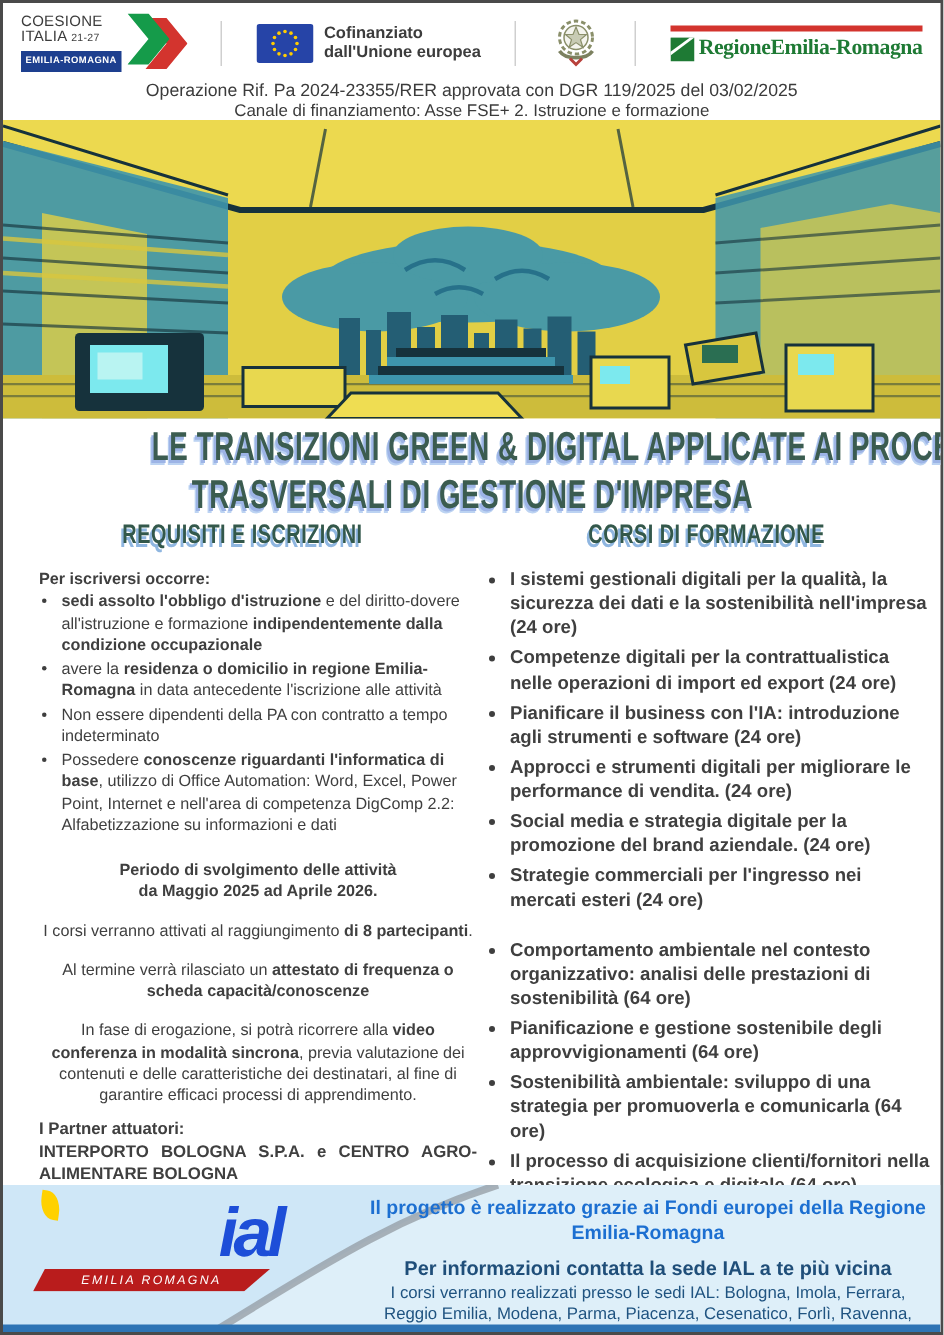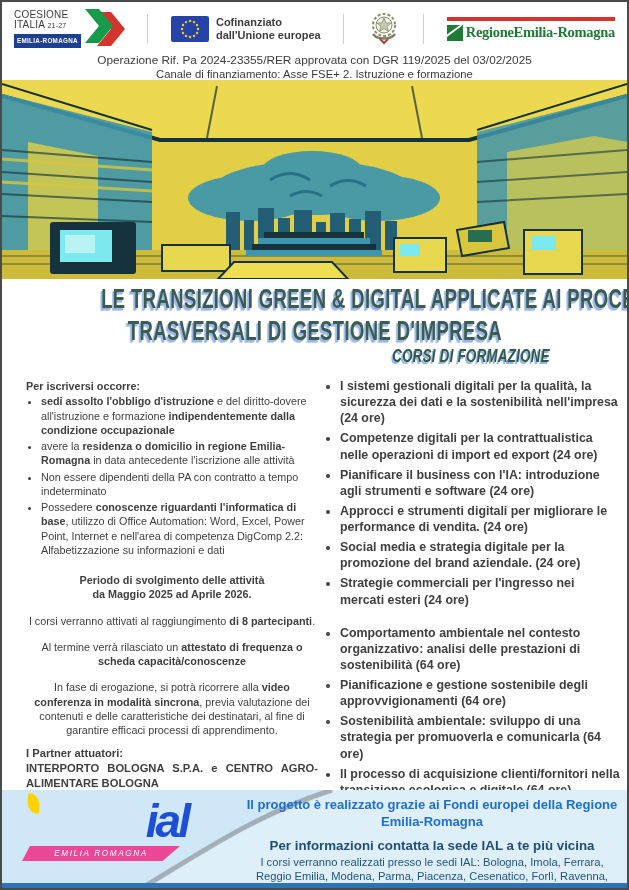--- a/index.html
+++ b/index.html
@@ -32,21 +32,21 @@
   .main-title{position:absolute;top:282px;left:0;right:0;text-align:center;}
   .t-line{display:block;text-align:center;line-height:28px;white-space:nowrap;}
   .t-line>span{display:inline-block;transform:scale(.74,1.08);transform-origin:center;
        font-weight:bold;font-size:25px;letter-spacing:.5px;color:#3b5c50;
        text-shadow:-2px 2px 0 #9db4e6,-3px 3px 0 #bcd3f2;}
   .col-heading{position:absolute;top:345px;text-align:center;white-space:nowrap;}
   .col-heading>span{display:inline-block;transform:scale(.78,1.05);transform-origin:center;
        font-weight:bold;font-size:17px;letter-spacing:.4px;color:#33584b;
        text-shadow:-2px 2px 0 #8fb6e0;}
   .ch-left{left:14px;width:292px;}
-  .ch-right{left:320px;width:298px;font-style:italic;}
+  .ch-right{left:320px;width:298px;}
   
   .left-col{position:absolute;top:377px;left:24px;width:292px;font-size:10.8px;
             line-height:1.32;color:#3f3f3f;}
   .bb,.b{font-weight:bold;}
   .lbul{margin:1px 0 0 0;padding-left:15px;}
   .lbul li{margin-bottom:2px;}
   .centerp{text-align:center;margin-top:12px;}
   .periodo{margin-top:16px;font-weight:bold;}
   .plabel{font-weight:bold;margin-top:9px;font-size:11.2px;}
   .ptext{font-weight:bold;text-align:justify;font-size:11.2px;}
@@ -56,21 +56,21 @@
   .rbul li{margin-bottom:4px;}
   .rbul.g2{margin-top:17px;}
   
   .footer{position:absolute;left:0;right:0;bottom:0;height:98px;background:#cfe7f7;overflow:hidden;}
   .swoosh{position:absolute;inset:0;width:100%;height:100%;}
   .ial-logo{position:absolute;left:16px;top:8px;width:170px;height:80px;}
   .ial-word{font-style:italic;font-weight:bold;font-size:46px;color:#1d4ed8;
             letter-spacing:-3px;line-height:46px;position:relative;padding-left:6px;text-align:right;}
   .ial-leaf{position:absolute;left:9px;top:-4px;width:13px;height:19px;background:#ffd100;
             border-radius:0 75% 0 75%;transform:rotate(8deg);}
-  .ial-banner{margin-top:2px;margin-left:4px;width:158px;height:15px;background:#ec4899;
+  .ial-banner{margin-top:2px;margin-left:4px;width:158px;height:15px;background:#b91c1c;
               clip-path:polygon(5% 0,100% 0,89% 100%,0 100%);
               display:flex;align-items:center;justify-content:center;}
   .ial-banner span{color:#fff;font-style:italic;font-size:8.2px;letter-spacing:1.6px;}
   .footer-text{position:absolute;left:242px;width:376px;top:7px;text-align:center;}
   .f-funding{color:#1c6fd1;font-weight:bold;font-size:13px;line-height:1.3;}
   .f-contact{color:#1f4e79;font-weight:bold;font-size:13.3px;margin-top:7px;}
   .f-locations{color:#1f5380;font-size:11.2px;line-height:1.3;margin-top:2px;}
   .footer-strip{position:absolute;left:0;right:0;bottom:0;height:5px;background:#2e74b5;}
 </style>
 </head>
@@ -197,20 +197,23 @@
       <rect x="530" y="156" width="24" height="14" fill="#7ce9ee"></rect>
       <polygon points="232,182 330,182 346,199 216,199" fill="#efdd52" stroke="#16323c" stroke-width="2"></polygon>
     </svg>
   </div>
 
   <div class="main-title">
     <span class="t-line"><span>LE TRANSIZIONI GREEN &amp; DIGITAL APPLICATE AI PROCESSI</span></span>
     <span class="t-line"><span>TRASVERSALI DI GESTIONE D'IMPRESA</span></span>
   </div>
 
+  <div class="col-heading ch-left">
+    <span>REQUISITI E ISCRIZIONI</span>
+  </div>
   <div class="col-heading ch-right">
     <span>CORSI DI FORMAZIONE</span>
   </div>
 
   <div class="left-col">
     <div class="b">Per iscriversi occorre:</div>
     <ul class="lbul">
       <li><span class="bb">sedi assolto l'obbligo d'istruzione</span><span> e del diritto-dovere all'istruzione e formazione </span><span class="bb">indipendentemente dalla condizione occupazionale</span></li>
       <li><span>avere la </span><span class="bb">residenza o domicilio in regione Emilia-Romagna</span><span> in data antecedente l'iscrizione alle attività</span></li>
       <li><span>Non essere dipendenti della PA con contratto a tempo indeterminato</span></li>

